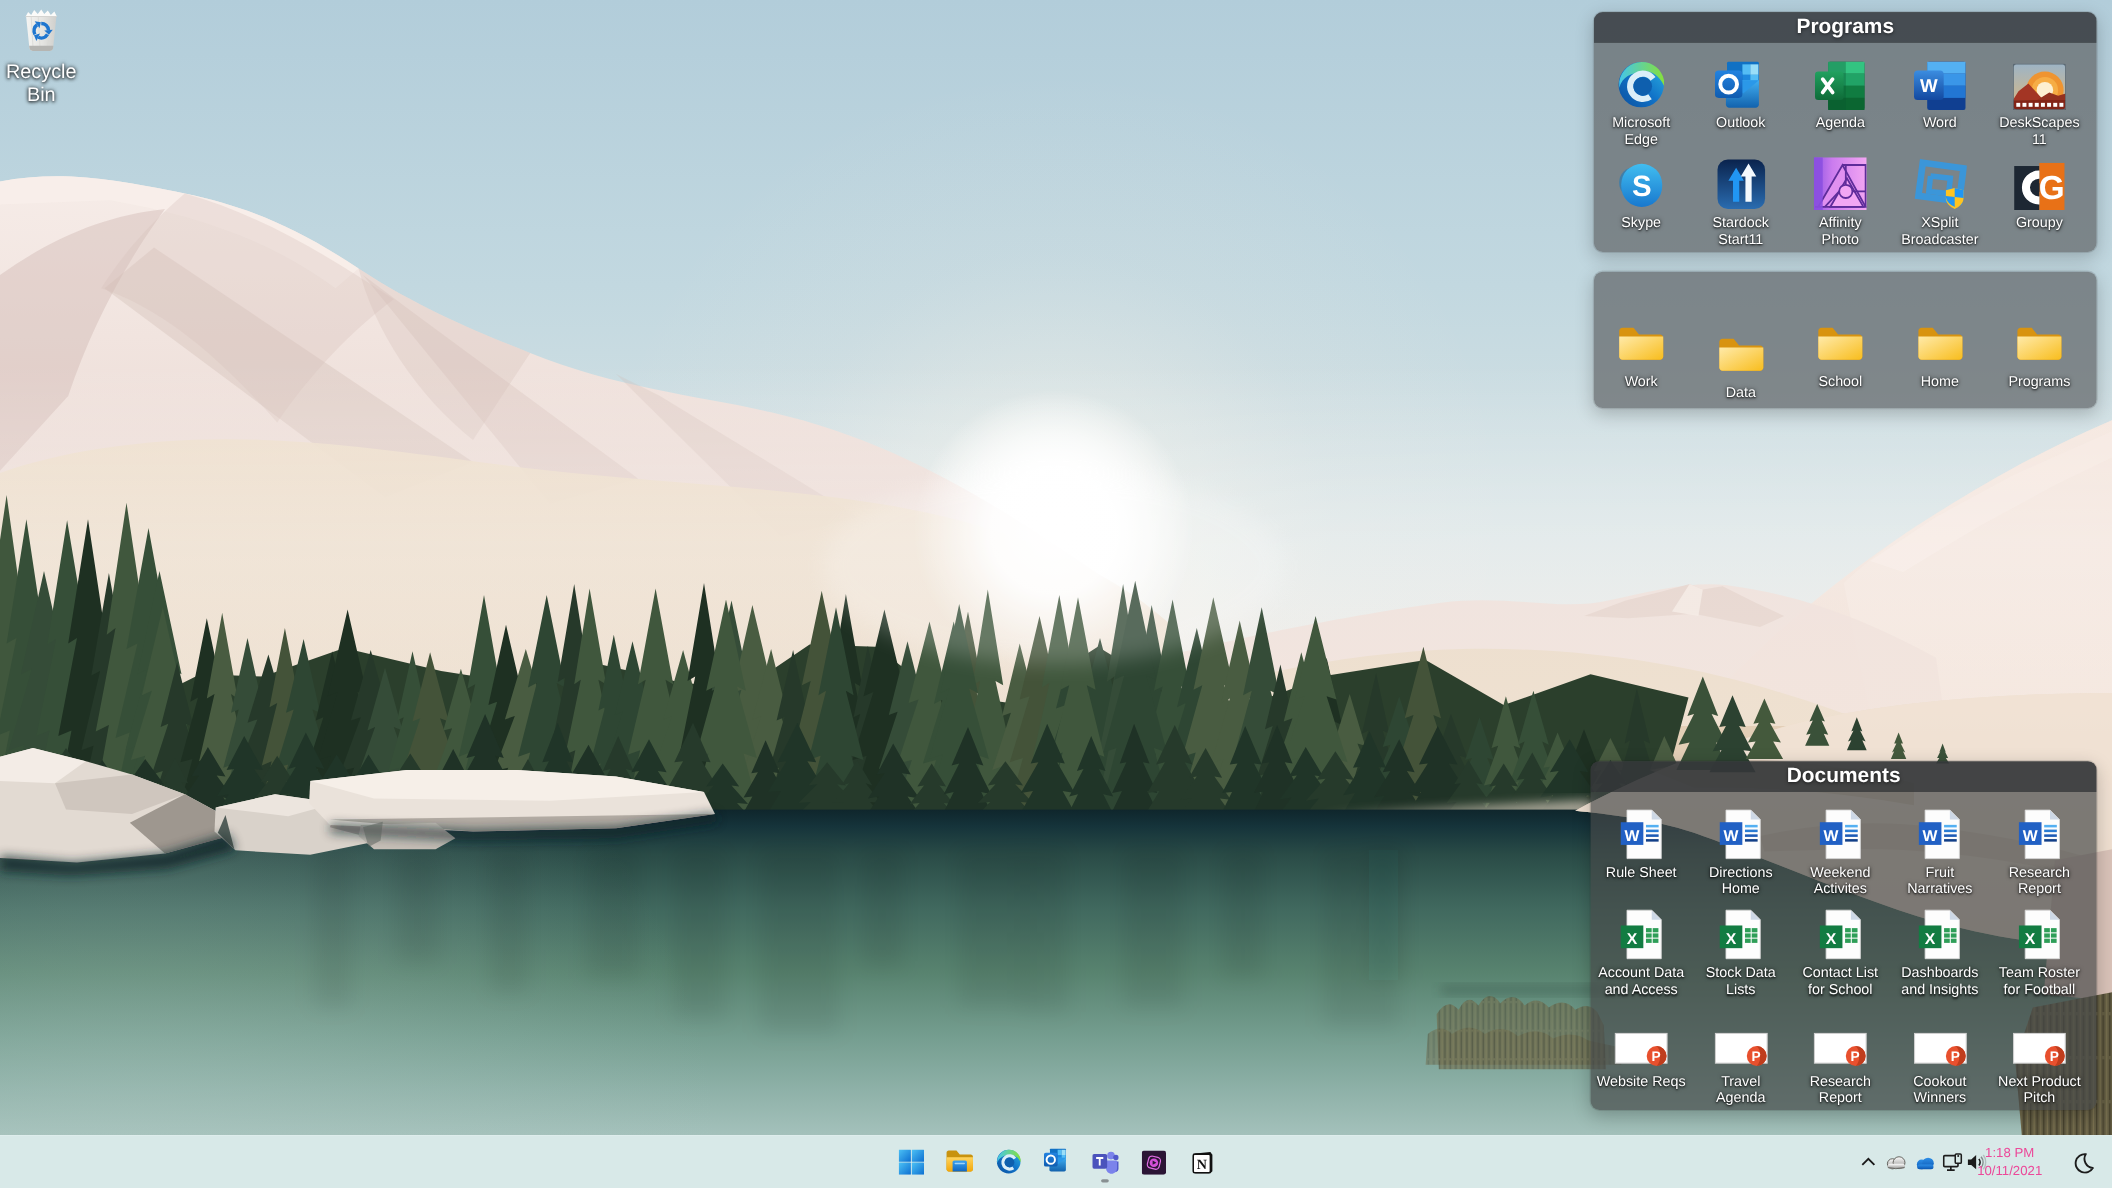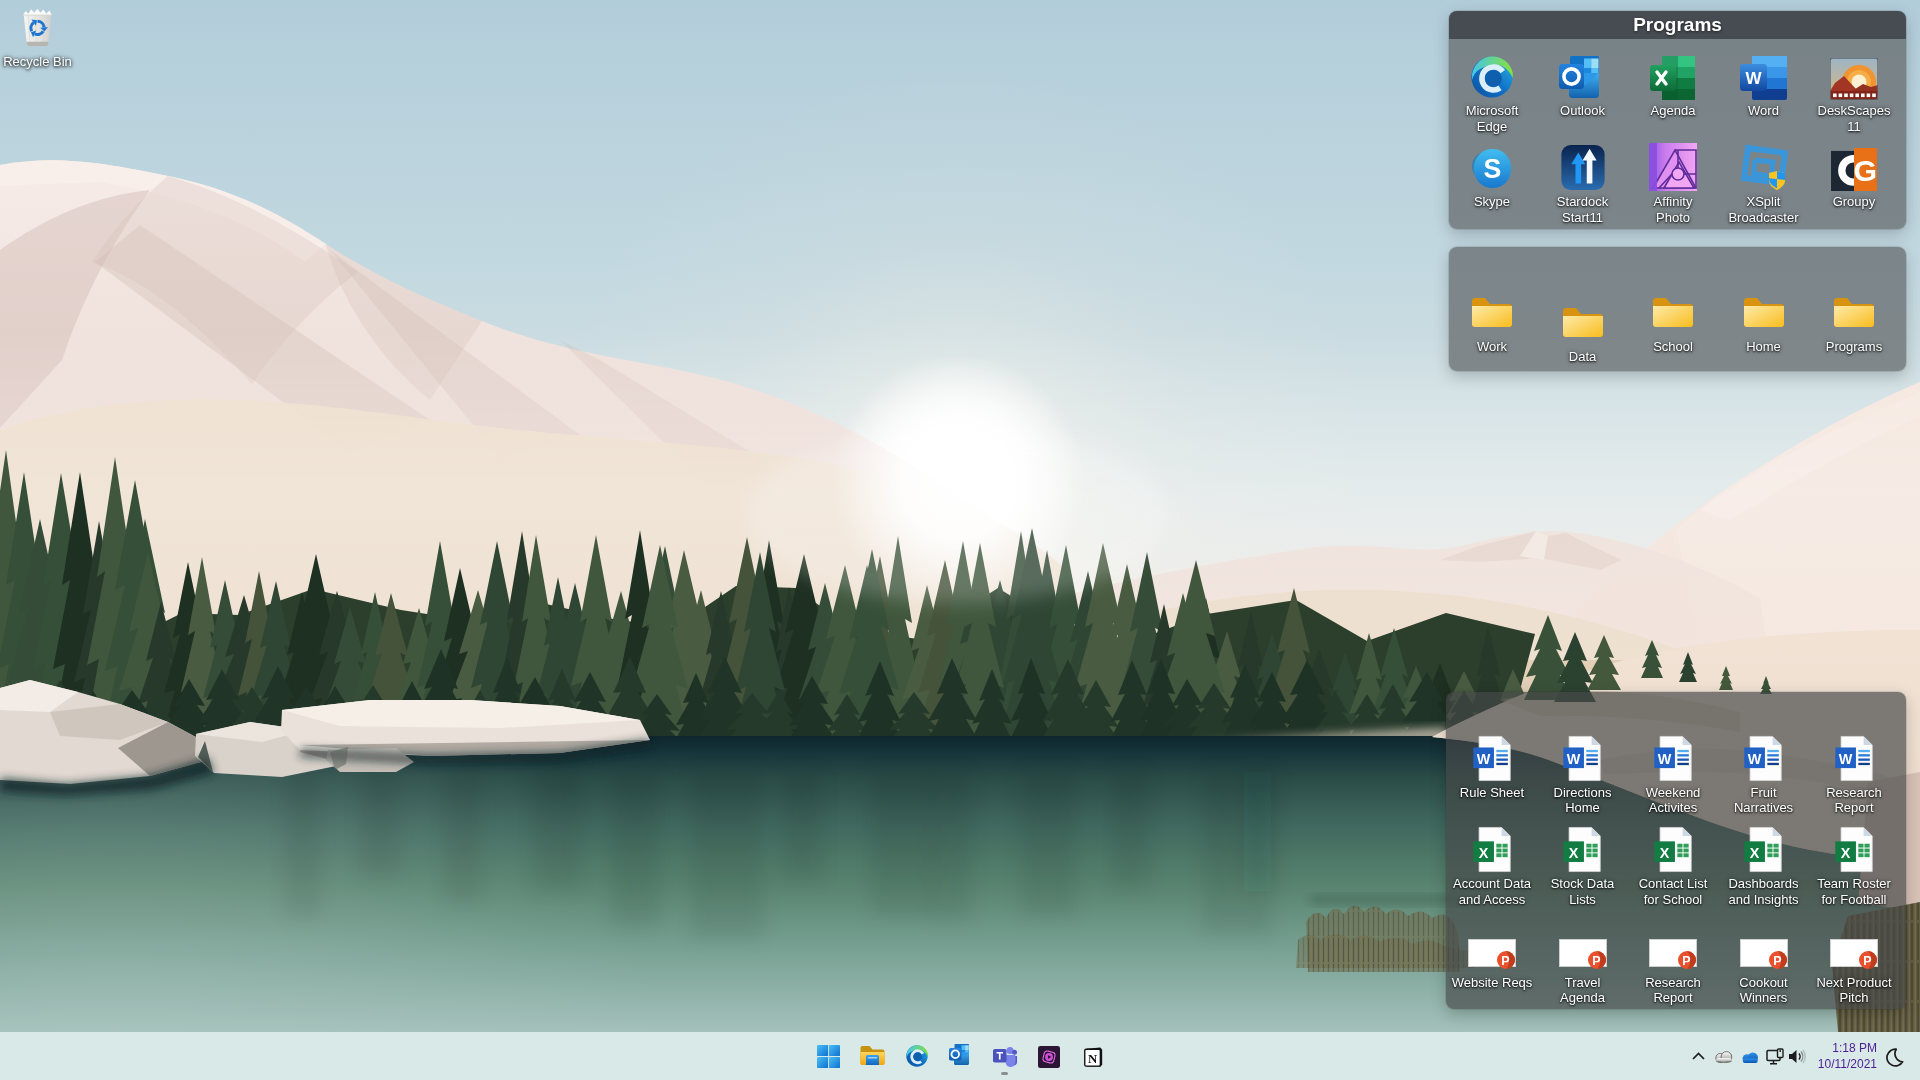--- a/index.html
+++ b/index.html
@@ -7,21 +7,21 @@
   box-shadow:0 0 0 1px rgba(30,30,30,.12), 0 5px 16px rgba(0,0,0,.22); }
 .ftitle { height:28px; text-align:center; font-size:19px; font-weight:bold; color:#fff;
   line-height:27px; text-shadow:0 1px 3px rgba(0,0,0,.6); }
 .fbody { position:absolute; left:0; top:0; width:100%; height:100%; }
 .cell { position:absolute; width:92px; text-align:center; }
 .ic { height:52px; display:flex; align-items:flex-end; justify-content:center; }
 .cell .lb { font-size:13px; line-height:15.5px; color:#fff;
   text-shadow:0 1px 2px rgba(0,0,0,.95), 0 0 4px rgba(0,0,0,.6); }
 #taskbar { position:absolute; left:0; top:1032px; width:1920px; height:48px; background:#d8e9e8; }
 .rb { position:absolute; left:0px; top:5px; width:75px; text-align:center; }
-.rb .lb { margin-top:1px; font-size:13px; color:#fff; text-shadow:0 1px 3px rgba(0,0,0,.95),0 0 4px rgba(0,0,0,.7); }
+.rb .lb { margin-top:1px; font-size:18px; color:#fff; text-shadow:0 1px 3px rgba(0,0,0,.95),0 0 4px rgba(0,0,0,.7); }
 </style></head>
 <body>
 <svg width="0" height="0" style="position:absolute">
     <defs>
 <linearGradient id="egB" x1="0" y1="1" x2="1" y2="0">
         <stop offset="0" stop-color="#0b4f9e"></stop>
         <stop offset=".5" stop-color="#1173c8"></stop>
         <stop offset="1" stop-color="#2db5e2"></stop>
       </linearGradient>
 <linearGradient id="egG" x1="0" y1="0" x2="1" y2="0">
@@ -579,20 +579,21 @@
 <path d="M2,31 L2,8 C2,6.3 3.3,5 5,5 L15,5 L20,11 L39,11 C40.7,11 42,12.3 42,14 L42,31 C42,32.7 40.7,34 39,34 L5,34 C3.3,34 2,32.7 2,31 Z" fill="#d89310"></path>
 <path d="M2,13 L42,13 L42,31 C42,32.7 40.7,34 39,34 L5,34 C3.3,34 2,32.7 2,31 Z" fill="url(#fg)"></path>
           </svg>
         </div>
         <div class="lb" style="margin-top:10px">Programs</div>
       </div>
     </div>
 </div>
 
 <div class="fence" style="left:1446px;top:692px;width:460px;height:317px;background:rgba(70,72,72,.68)">
+ <div class="ftitle" style="background:rgba(48,51,54,.75)">Documents</div>
  <div class="fbody">
       <div class="cell" style="left:0.0px;top:37.5px">
         <div class="ic">
           <svg width="39" height="47" viewBox="0 0 40 49">
 <path d="M6,1.5 L29.5,1.5 L38.5,10.5 L38.5,47.5 L6,47.5 Z" fill="#fdfdfd"></path>
 <path d="M29.5,1.5 L38.5,10.5 L29.5,10.5 Z" fill="#cdd8e6"></path>
 <path d="M6,1.5 L29.5,1.5 L38.5,10.5 L38.5,47.5 L6,47.5 Z" fill="none" stroke="#d8d8d8" stroke-width=".8"></path>
 <rect x="0" y="13" width="21.5" height="21.5" fill="#2160c4"></rect>
 <text x="10.7" y="30.5" font-family="Liberation Sans,sans-serif" font-size="15" font-weight="bold" fill="#fff" text-anchor="middle">W</text>
 <rect x="24" y="15.5" width="12" height="2.4" fill="#54b0f2"></rect>
@@ -893,16 +894,16 @@
     </g>
     <rect x="11.5" y="1" width="5.5" height="8.5" rx="1" fill="#d7e8e6" stroke="#1c1c1c" stroke-width="1.4"></rect>
     <circle cx="14.2" cy="3" r=".9" fill="#1c1c1c"></circle>
   </svg>
 <svg style="position:absolute;left:1788px;top:1049px" width="18" height="15" viewBox="0 0 18 15">
     <path d="M1,5 L4,5 L8.5,1 L8.5,14 L4,10 L1,10 Z" fill="#1c1c1c"></path>
     <path d="M11,4.5 a5,5 0 0 1 0,6" stroke="#1c1c1c" stroke-width="1.4" fill="none"></path>
     <path d="M13,2.5 a8,8 0 0 1 0,10" stroke="#1c1c1c" stroke-width="1.4" fill="none" opacity=".45"></path>
     <path d="M15,1 a10.5,10.5 0 0 1 0,13" stroke="#1c1c1c" stroke-width="1.4" fill="none" opacity=".2"></path>
   </svg>
-<div style="position:absolute;left:1777px;top:1040px;width:100px;text-align:right;font-size:12px;line-height:16px;color:#4c1d95">1:18 PM<br>10/11/2021</div>
+<div style="position:absolute;left:1777px;top:1040px;width:100px;text-align:center;font-size:12px;line-height:16px;color:#ec4899">1:18 PM<br>10/11/2021</div>
 <svg style="position:absolute;left:1884px;top:1047px" width="20" height="20" viewBox="0 0 20 20">
     <path d="M12.2,2.2 A8.4,8.4 0 1 0 18.6,14.8 A8.3,8.3 0 0 1 12.2,2.2 Z" fill="none" stroke="#1c1c1c" stroke-width="1.7" stroke-linejoin="round"></path>
   </svg>
 
 </body></html>

